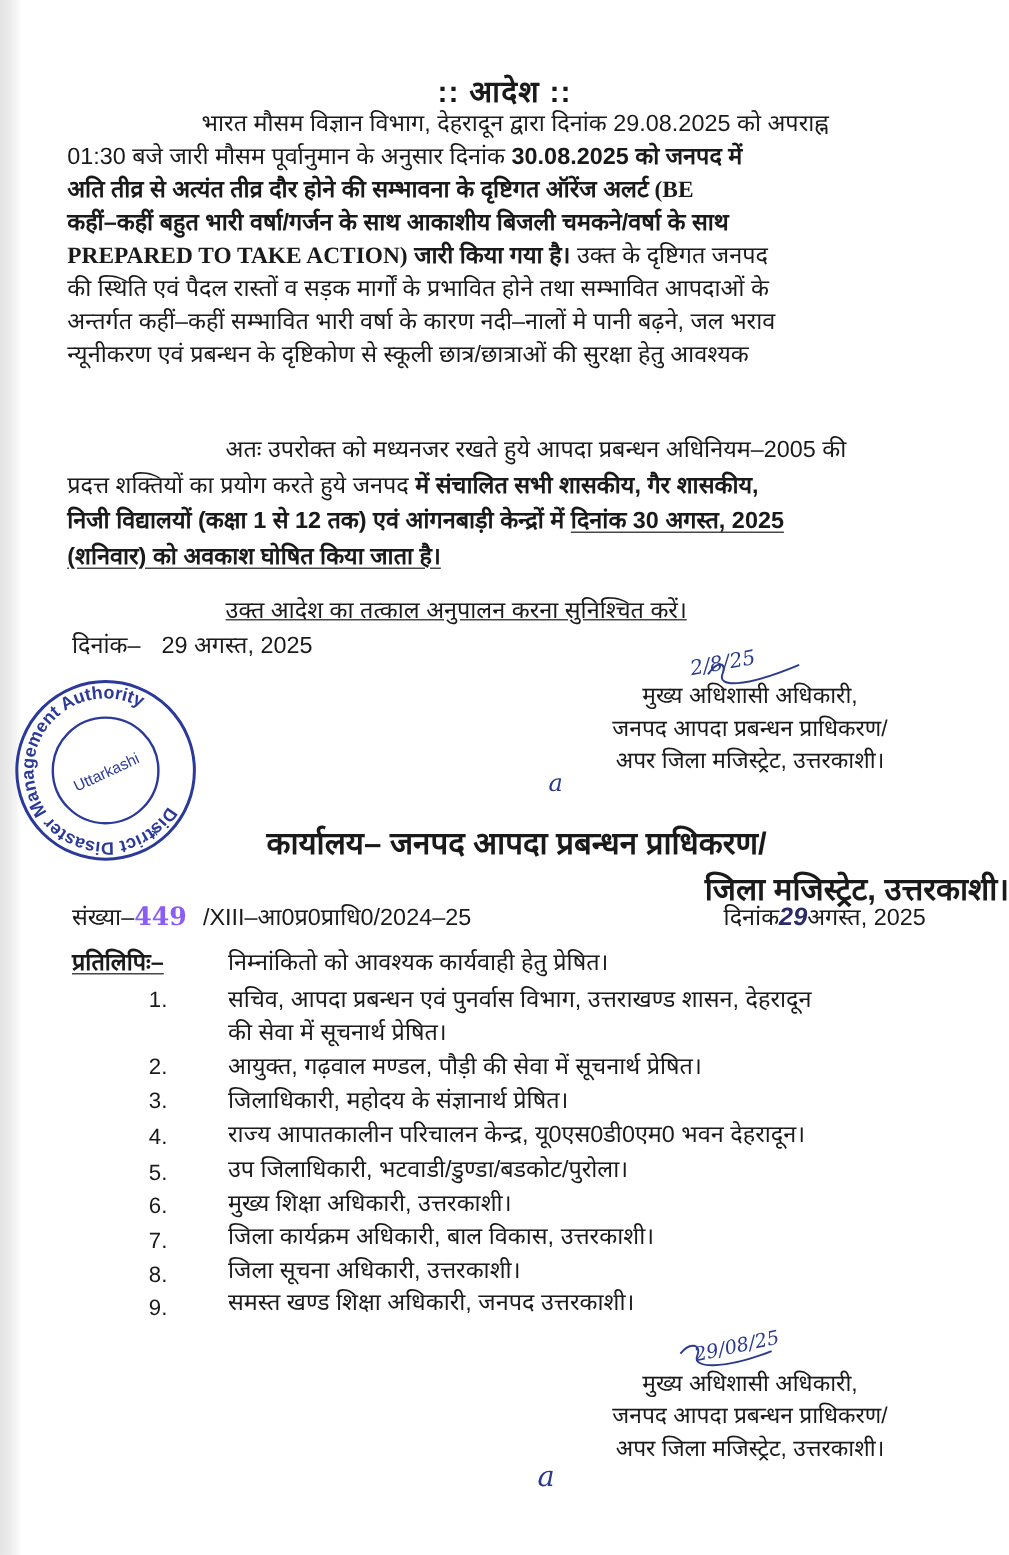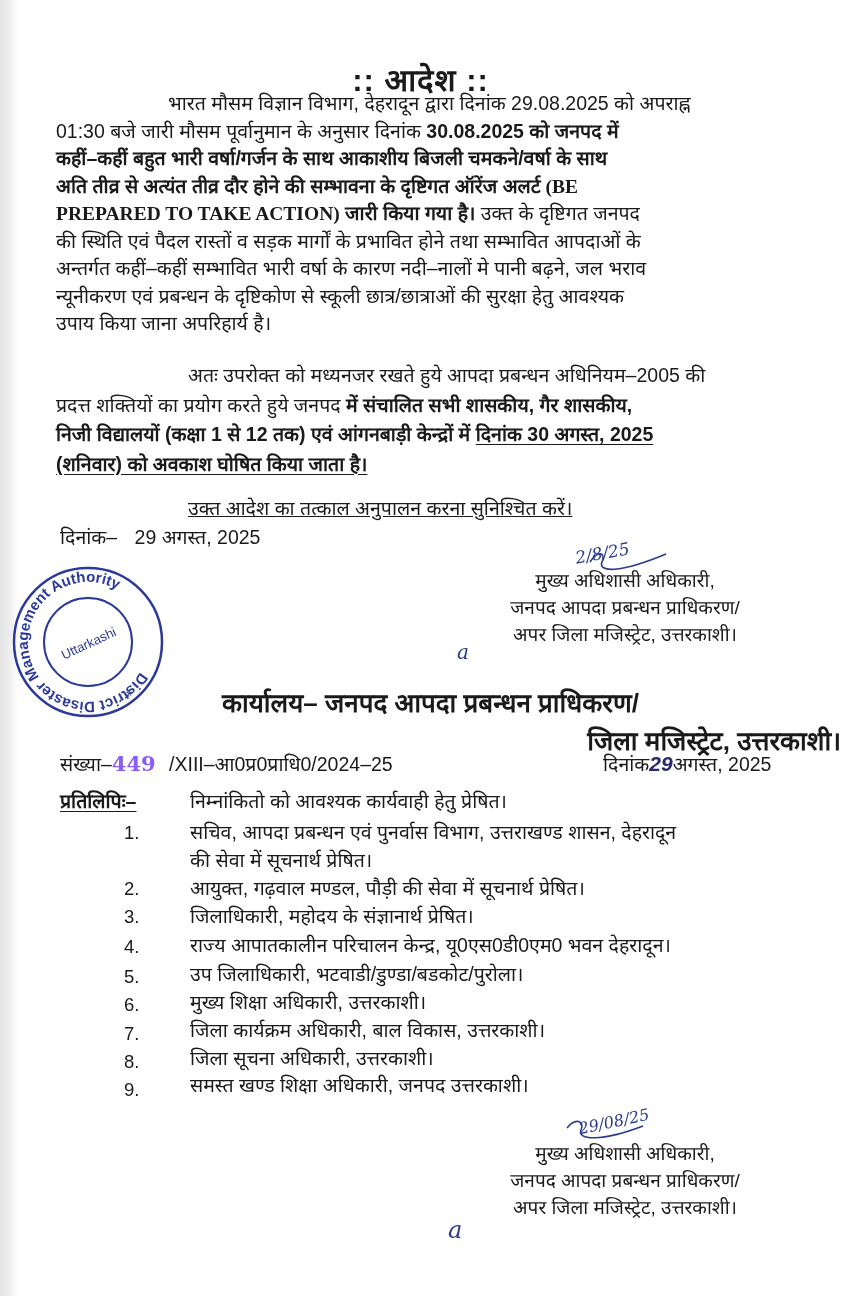--- a/index.html
+++ b/index.html
@@ -7,21 +7,21 @@
       width:841px; height:1296px; position:relative; overflow:hidden;
       background:#ffffff;
       font-family:"Liberation Sans","DejaVu Sans",sans-serif;
       color:#1a1a1a;
     }
     .edge {
       position:absolute; left:0; top:0; width:18px; height:1296px;
       background:linear-gradient(to right,#e3e3e3 0,#ececec 8px,#f6f6f6 14px,#ffffff 18px);
     }
     .abs { position:absolute; white-space:nowrap; }
-    .title { left:0; width:841px; top:58px; text-align:center; font-size:31px; font-weight:bold; letter-spacing:1px; }
+    .title { left:0; width:841px; top:58px; text-align:center; font-size:25px; font-weight:bold; letter-spacing:1px; }
     .para { position:absolute; left:60px; width:756px; font-size:19.5px; line-height:27.5px; text-align:justify; }
     .b { font-weight:bold; }
     .u { text-decoration:underline; text-underline-offset:3px; }
     .indent { display:inline-block; width:108px; }
     .indent2 { display:inline-block; width:128px; }
     .line { font-size:19.5px; }
     .sig { position:absolute; font-size:19px; line-height:27px; text-align:center; }
     .office { position:absolute; left:0; width:841px; text-align:center; font-size:26px; font-weight:bold; line-height:38px; }
     .num { position:absolute; left:124px; font-size:18.5px; }
     .item { position:absolute; left:190px; font-size:19.5px; }
@@ -31,27 +31,26 @@
 </head>
 <body>
 
 <div class="edge"></div>
 
 <div class="abs title">:: आदेश ::</div>
 
 <div class="para" style="top:90px;">
   <div class="line"><span class="indent"></span><span>भारत मौसम विज्ञान विभाग, देहरादून द्वारा दिनांक 29.08.2025 को अपराह्न</span></div>
   <div class="line" style="margin-left:-4px;"><span>01:30 बजे जारी मौसम पूर्वानुमान के अनुसार दिनांक </span><span class="b">30.08.2025 को जनपद में</span></div>
+  <div class="line" style="margin-left:-4px;"><span class="b">अति तीव्र से अत्यंत तीव्र दौर होने की सम्भावना के दृष्टिगत ऑरेंज अलर्ट</span><span style="font-family:'Liberation Serif',serif;font-weight:bold;"> (BE</span></div>
   <div class="line b" style="margin-left:-4px;">कहीं–कहीं बहुत भारी वर्षा/गर्जन के साथ आकाशीय बिजली चमकने/वर्षा के साथ</div>
-  <div class="line" style="margin-left:-4px;"><span class="b">अति तीव्र से अत्यंत तीव्र दौर होने की सम्भावना के दृष्टिगत ऑरेंज अलर्ट</span><span style="font-family:'Liberation Serif',serif;font-weight:bold;"> (BE</span></div>
   <div class="line" style="margin-left:-4px;"><span style="font-family:'Liberation Serif',serif;font-weight:bold;">PREPARED TO TAKE ACTION)</span><span class="b"> जारी किया गया है।</span><span> उक्त के दृष्टिगत जनपद</span></div>
   <div class="line" style="margin-left:-4px;">की स्थिति एवं पैदल रास्तों व सड़क मार्गों के प्रभावित होने तथा सम्भावित आपदाओं के</div>
   <div class="line" style="margin-left:-4px;">अन्तर्गत कहीं–कहीं सम्भावित भारी वर्षा के कारण नदी–नालों मे पानी बढ़ने, जल भराव</div>
   <div class="line" style="margin-left:-4px;">न्यूनीकरण एवं प्रबन्धन के दृष्टिकोण से स्कूली छात्र/छात्राओं की सुरक्षा हेतु आवश्यक</div>
-  <div class="line" style="margin-left:-4px;">उपाय किया जाना अपरिहार्य है।</div>
 </div>
 
 <div class="para" style="top:362px;">
   <div class="line"><span class="indent2"></span><span>अतः उपरोक्त को मध्यनजर रखते हुये आपदा प्रबन्धन अधिनियम–2005 की</span></div>
   <div class="line" style="margin-left:-4px;margin-top:2px;"><span>प्रदत्त शक्तियों का प्रयोग करते हुये जनपद </span><span class="b">में संचालित सभी शासकीय, गैर शासकीय,</span></div>
   <div class="line b" style="margin-left:-4px;margin-top:2px;"><span>निजी विद्यालयों (कक्षा 1 से 12 तक) एवं आंगनबाड़ी केन्द्रों में </span><span class="u">दिनांक 30 अगस्त, 2025</span></div>
   <div class="line b u" style="margin-left:-4px;margin-top:2px;display:inline-block;">(शनिवार) को अवकाश घोषित किया जाता है।</div>
 </div>
 
 <div class="abs line" style="left:188px;top:494px;text-decoration:underline;">उक्त आदेश का तत्काल अनुपालन करना सुनिश्चित करें।</div>

